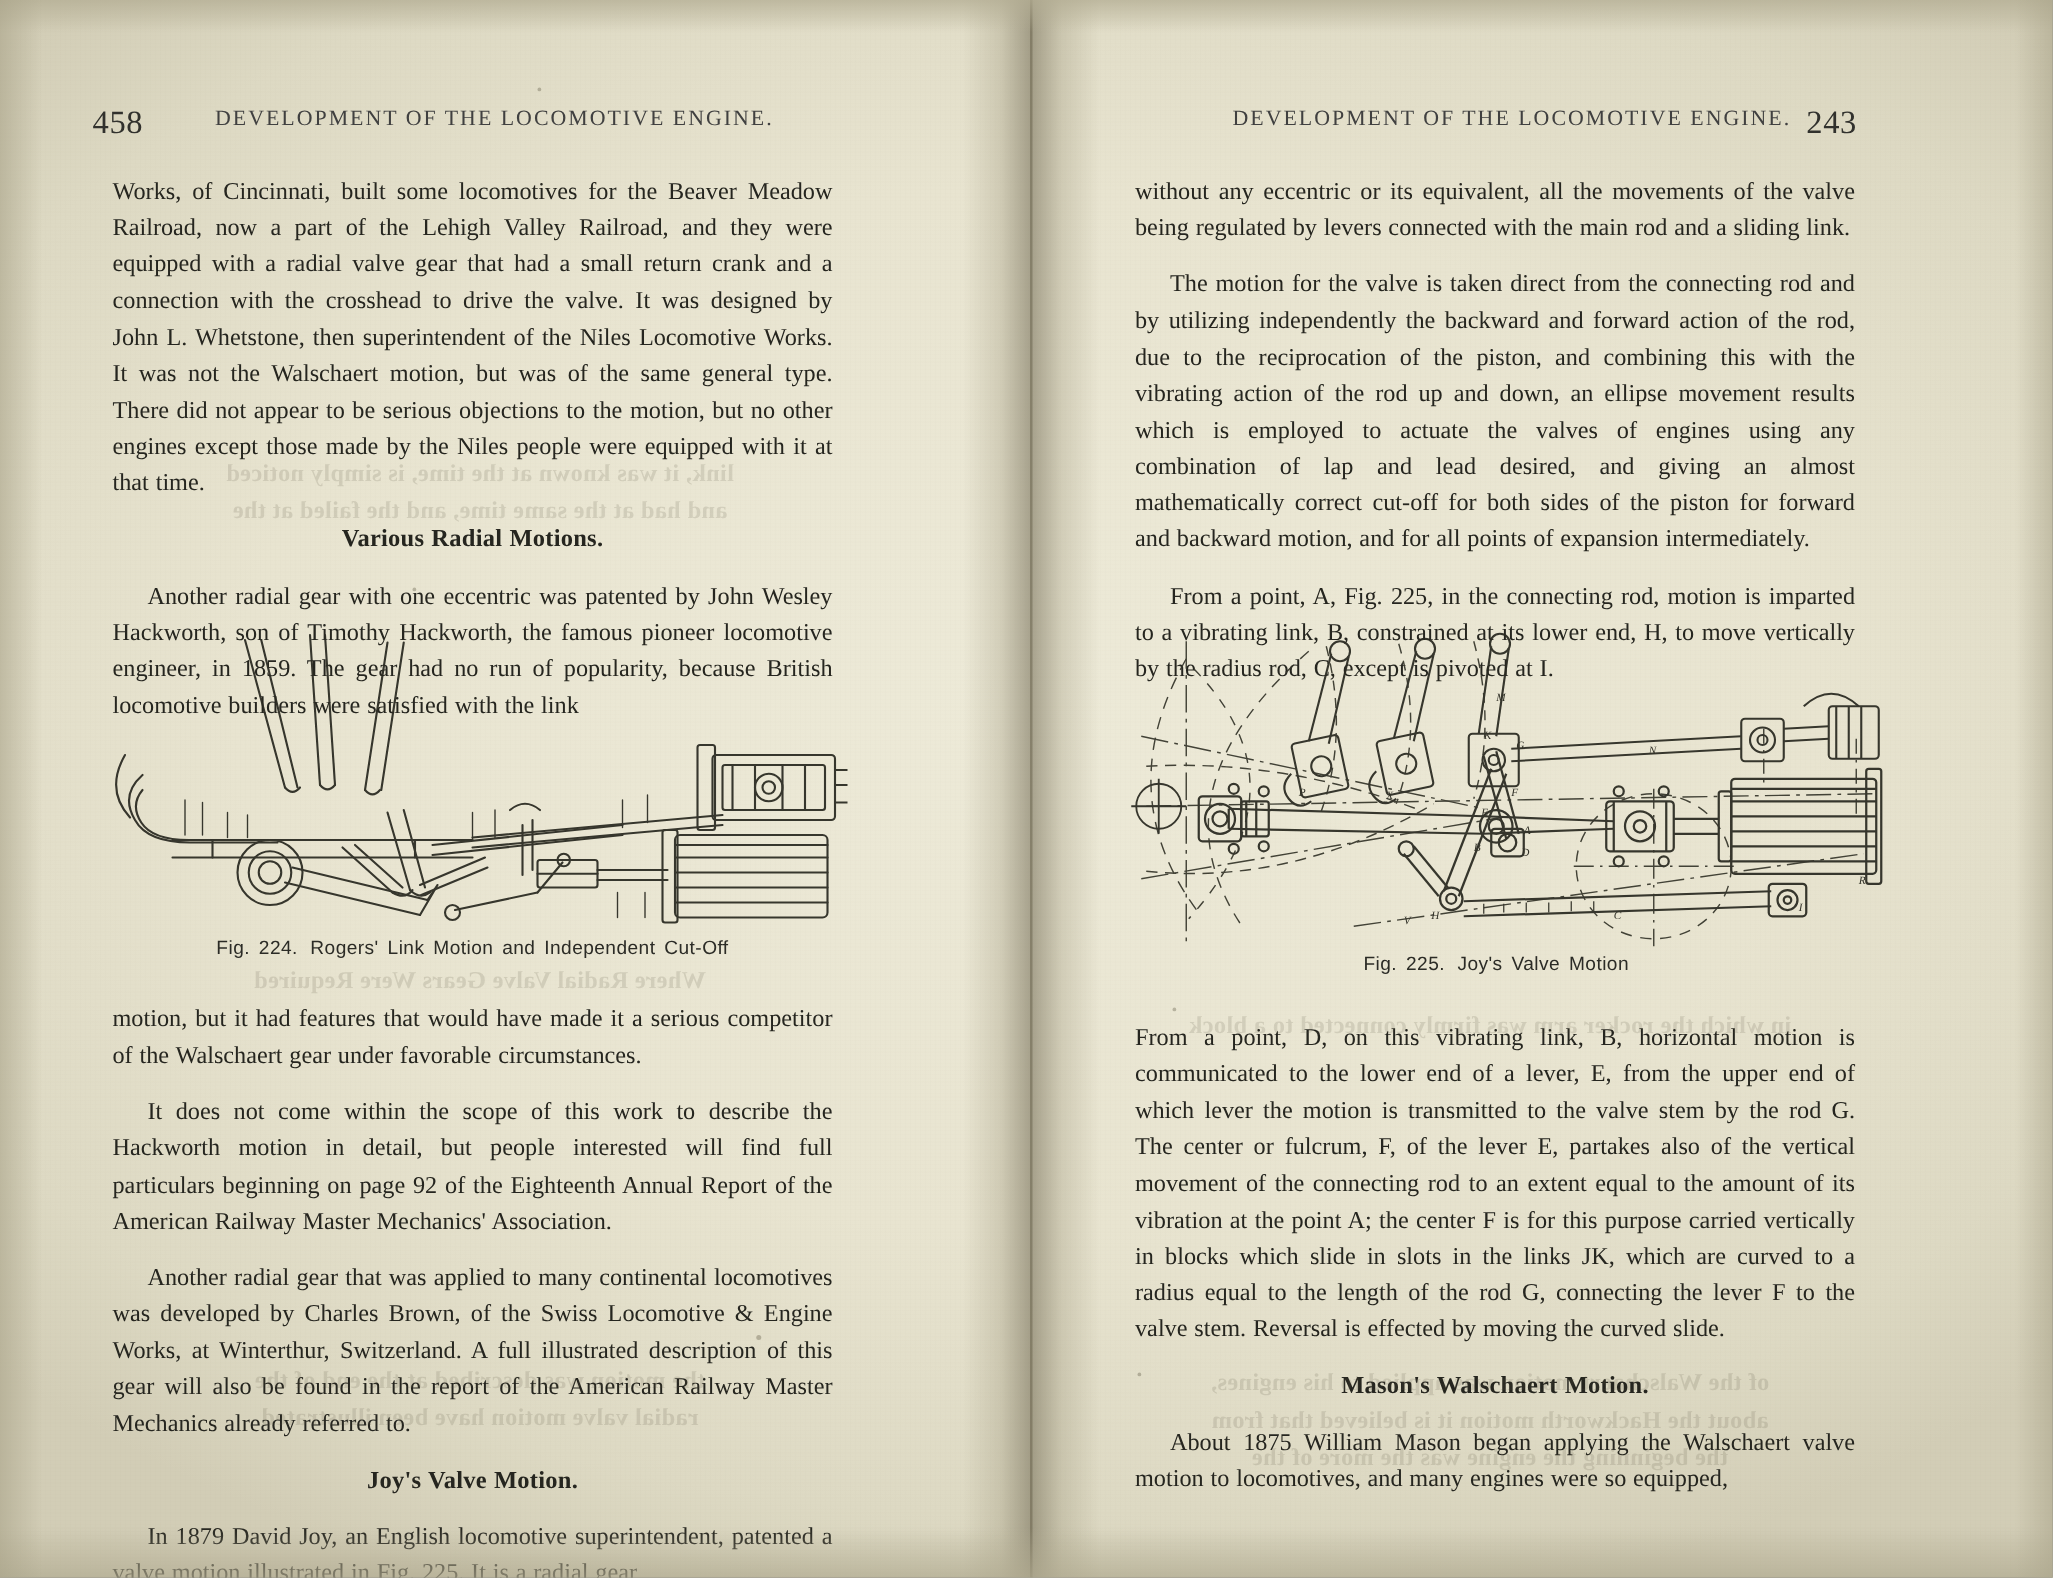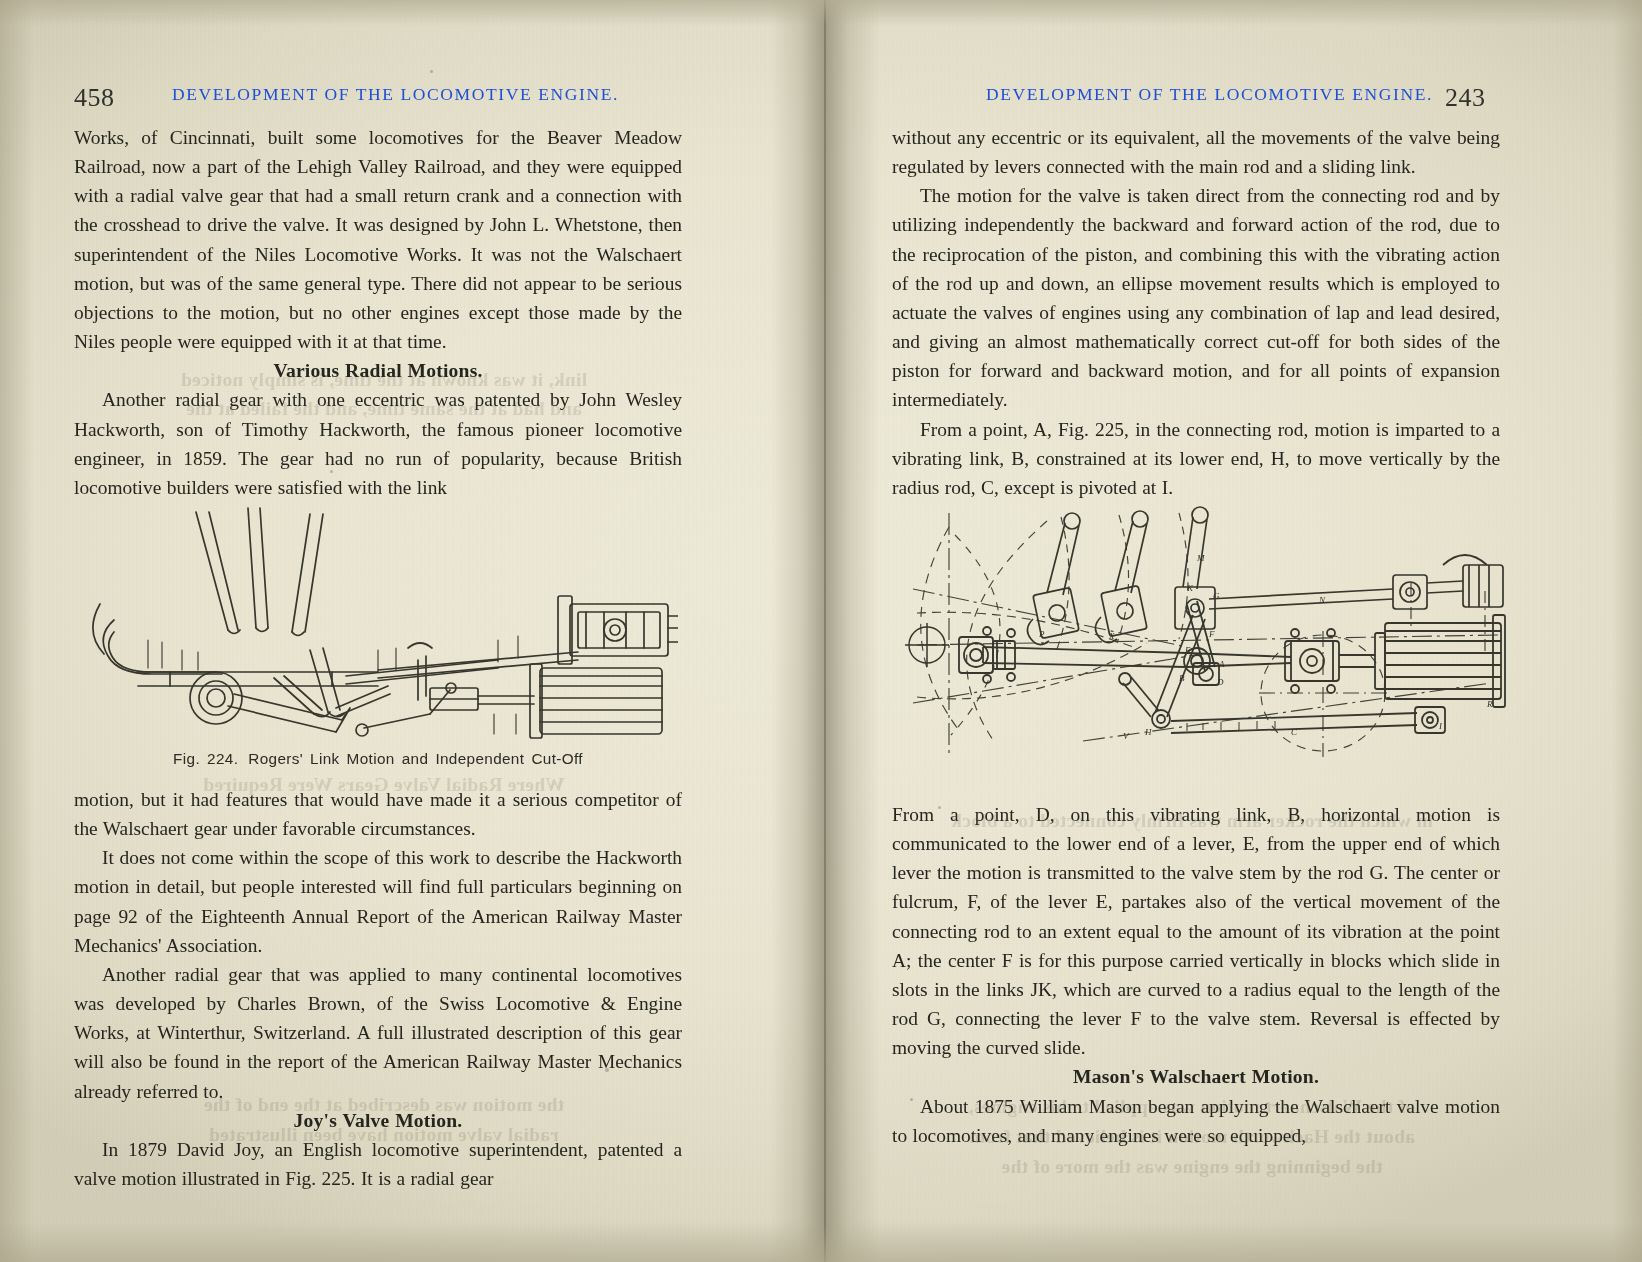--- a/index.html
+++ b/index.html
@@ -83,21 +83,21 @@
     top: 0;
     height: 1262px;
   }
   .page-left  { left: 0;    width: 800px; }
   .page-right { left: 842px; width: 800px; }
 
   .running-head {
     position: absolute;
     top: 84px;
     height: 24px;
-    color: #1d4ed8;
+    color: #404040;
     font-size: 17.5px;
     letter-spacing: 1.6px;
     white-space: nowrap;
   }
   .rh-title {
     font-variant: small-caps;
     text-transform: uppercase;
   }
   .folio {
     position: absolute;
@@ -113,21 +113,21 @@
     color: #25251f;
     font-size: 19.4px;
     line-height: 29.15px;
     text-align: justify;
     text-justify: inter-word;
     word-spacing: .6px;
   }
   .col-left  { left: 74px;  top: 123px; }
 
   .col p {
-    margin: 0;
+    margin: 16px;
   }
   .p-indent { text-indent: 28px; }
   .p-flush  { text-indent: 0; }
 
   .section-head {
     text-align: center;
     font-weight: bold;
     font-size: 19.6px;
     margin: 17px 0 6px 0;
     text-indent: 0;
@@ -466,20 +466,23 @@
           <text x="300" y="96">K</text>
           <text x="222" y="144">X</text>
           <text x="152" y="142">P</text>
           <text x="432" y="108">N</text>
           <text x="310" y="66">M</text>
           <text x="600" y="212">R</text>
           <text x="236" y="244">V</text>
         </g>
       </svg>
 
+      <div class="fig-caption">
+        <span class="figno">Fig. 225.</span><span>Joy's Valve Motion</span>
+      </div>
     </div>
 
     <div class="col" style="left: 50px; top: 800px;">
       <p class="p-flush">From a point, D, on this vibrating link, B, horizontal motion is communicated to the lower end of a lever, E, from the upper end of which lever the motion is transmitted to the valve stem by the rod G. The center or fulcrum, F, of the lever E, partakes also of the vertical movement of the connecting rod to an extent equal to the amount of its vibration at the point A; the center F is for this purpose carried vertically in blocks which slide in slots in the links JK, which are curved to a radius equal to the length of the rod G, connecting the lever F to the valve stem. Reversal is effected by moving the curved slide.</p>
 
       <p class="section-head">Mason's Walschaert Motion.</p>
 
       <p class="p-indent">About 1875 William Mason began applying the Walschaert valve motion to locomotives, and many engines were so equipped,</p>
     </div>
 

